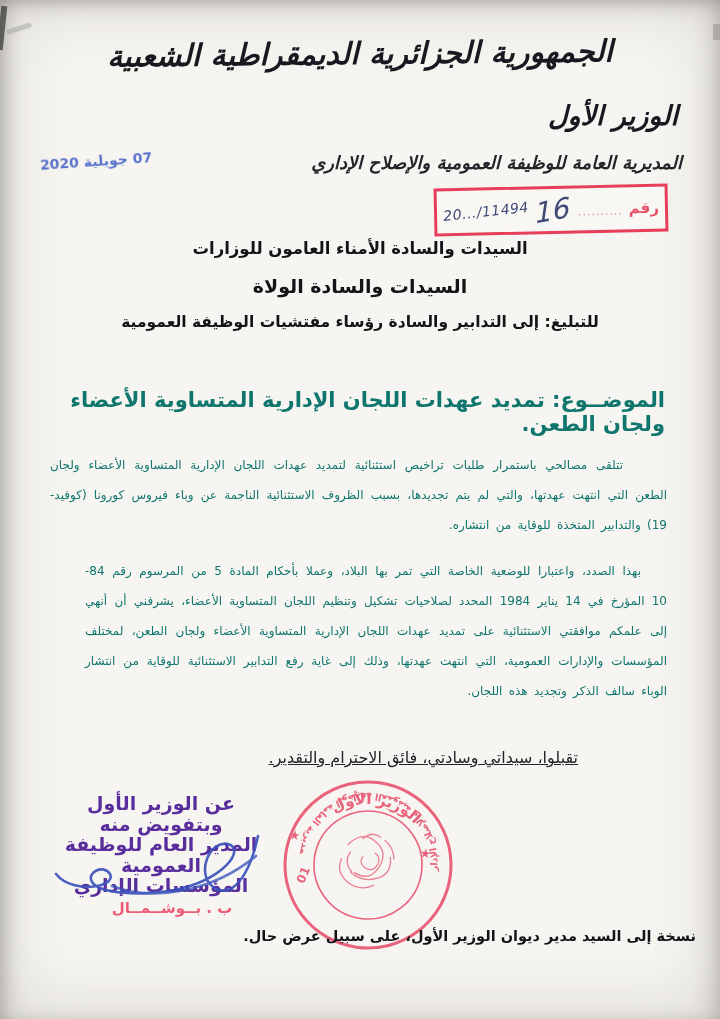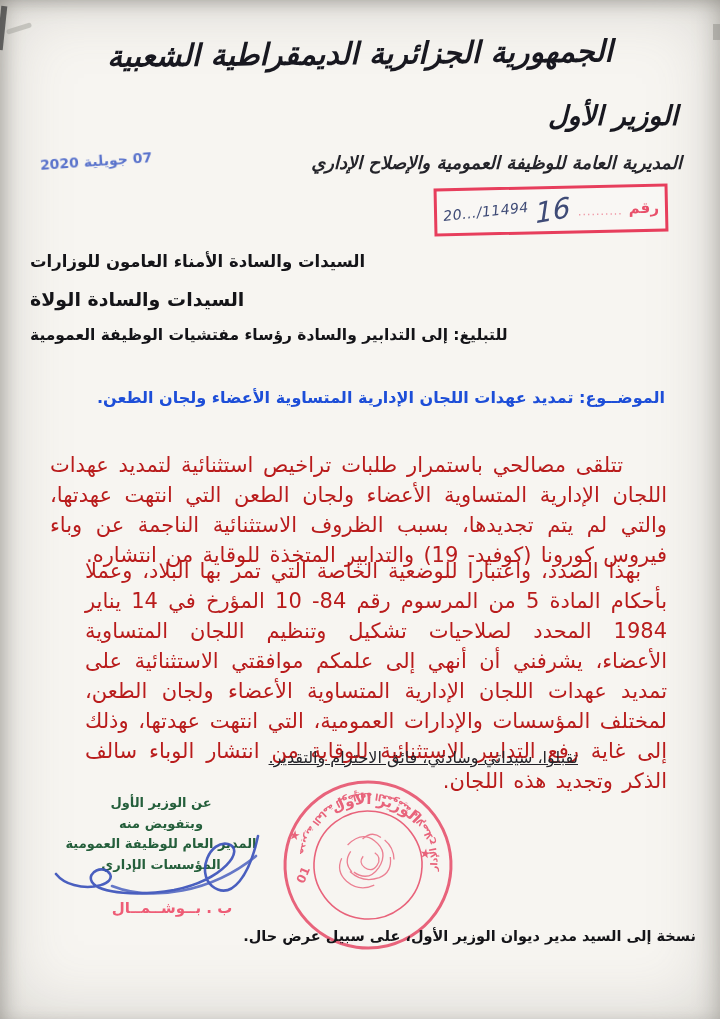--- a/index.html
+++ b/index.html
@@ -56,50 +56,50 @@
   }
   .reg-label { color:#e73e5c; font-weight:bold; font-size:15px; opacity:.9; }
   .reg-dots  { color:#e73e5c; font-size:11px; letter-spacing:1px; opacity:.55;
                transform:translateY(2px); white-space:nowrap; overflow:hidden; max-width:58px; }
   .reg-number { color:#3f4b76; font-size:28px; font-style:italic;
                 transform:rotate(-9deg) skewX(-8deg); font-weight:500; }
   .reg-ref { color:#3f4b76; font-size:14px; font-style:italic; direction:ltr;
              transform:rotate(-5deg); letter-spacing:.5px; }
 
   
-  .recipients { position:absolute; top:252px; right:30px; left:30px; text-align:left; }
+  .recipients { position:absolute; top:239px; right:30px; left:30px; text-align:center; }
   .recip { font-weight:bold; color:#141418; }
   .recip.r1 { font-size:16.5px; margin-bottom:17px; }
   .recip.r2 { font-size:19px; margin-bottom:16px; }
   .recip.r3 { font-size:15.5px; }
 
   
   .subject {
     position:absolute; top:388px; right:55px; left:40px;
-    font-size:16px; font-weight:bold; color:#1d4ed8; text-align:right;
+    font-size:21px; font-weight:bold; color:#0f766e; text-align:right;
   }
 
   
   .para {
     position:absolute; right:53px; left:50px;
-    font-size:21px; line-height:30px; text-align:justify;
-    color:#b91c1c; word-spacing:2.5px;
+    font-size:12px; line-height:30px; text-align:justify;
+    color:#0f766e; word-spacing:2.5px;
   }
   .para.p1 { top:450px; text-indent:44px; }
   .para.p2 { top:556px; text-indent:26px;margin-left:35px; }
 
   .closing {
     position:absolute; top:748px; right:142px;
     font-size:16px; color:#232329;text-decoration:underline;
   }
 
   
   .sig-text {
     position:absolute; top:793px; left:30px; width:262px; text-align:center;
-    color:#14532d; font-weight:bold; font-size:13px; line-height:20.5px;
+    color:#4c1d95; font-weight:bold; font-size:19px; line-height:20.5px;
     letter-spacing:1.5px; opacity:.92;
   }
   .sig-stroke { position:absolute; top:822px; left:52px; }
   .sig-name {
     position:absolute; top:899px; left:62px; width:220px; text-align:center;
     color:#ee5570; font-weight:bold; font-size:15px; letter-spacing:3px; opacity:.95;
   }
 
   
   .round-stamp { position:absolute; top:778px; left:281px; transform:rotate(8deg); opacity:.88; }

